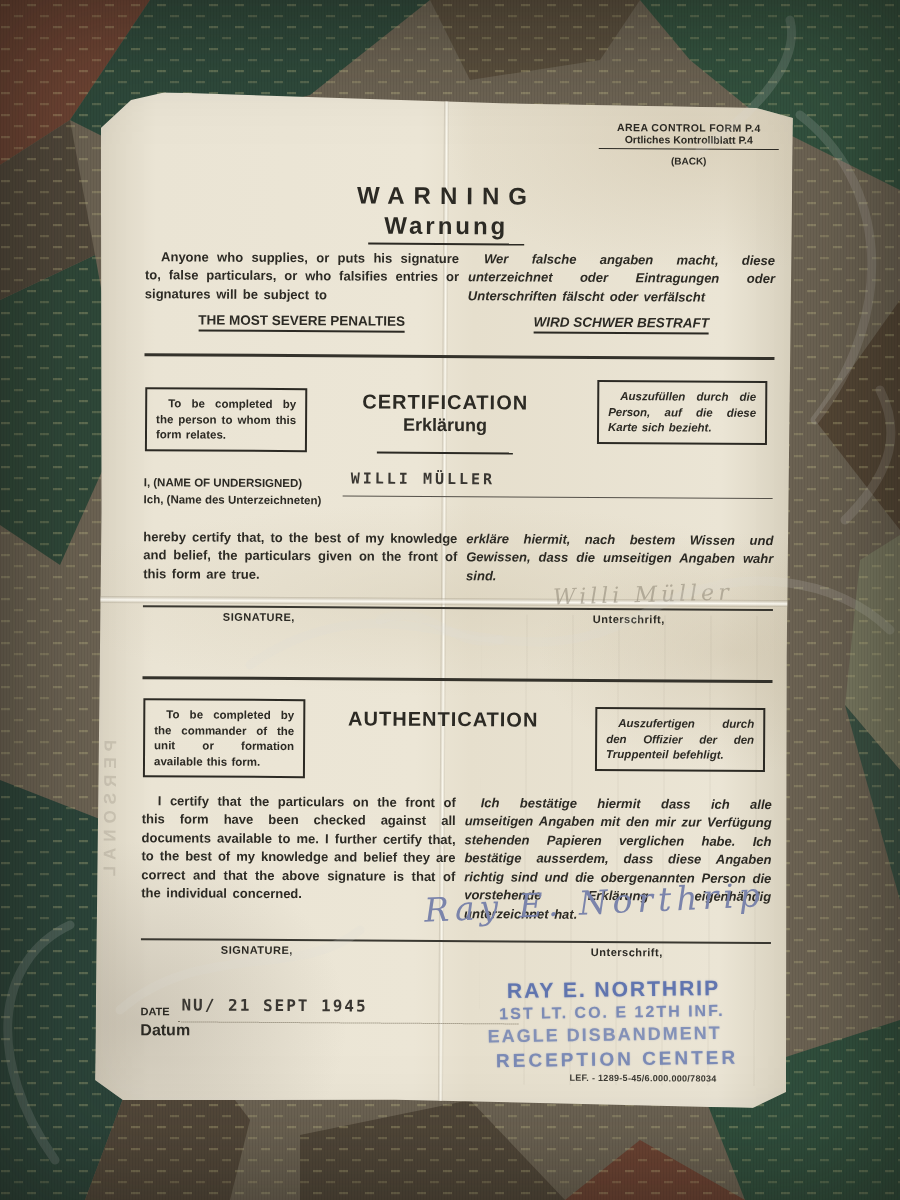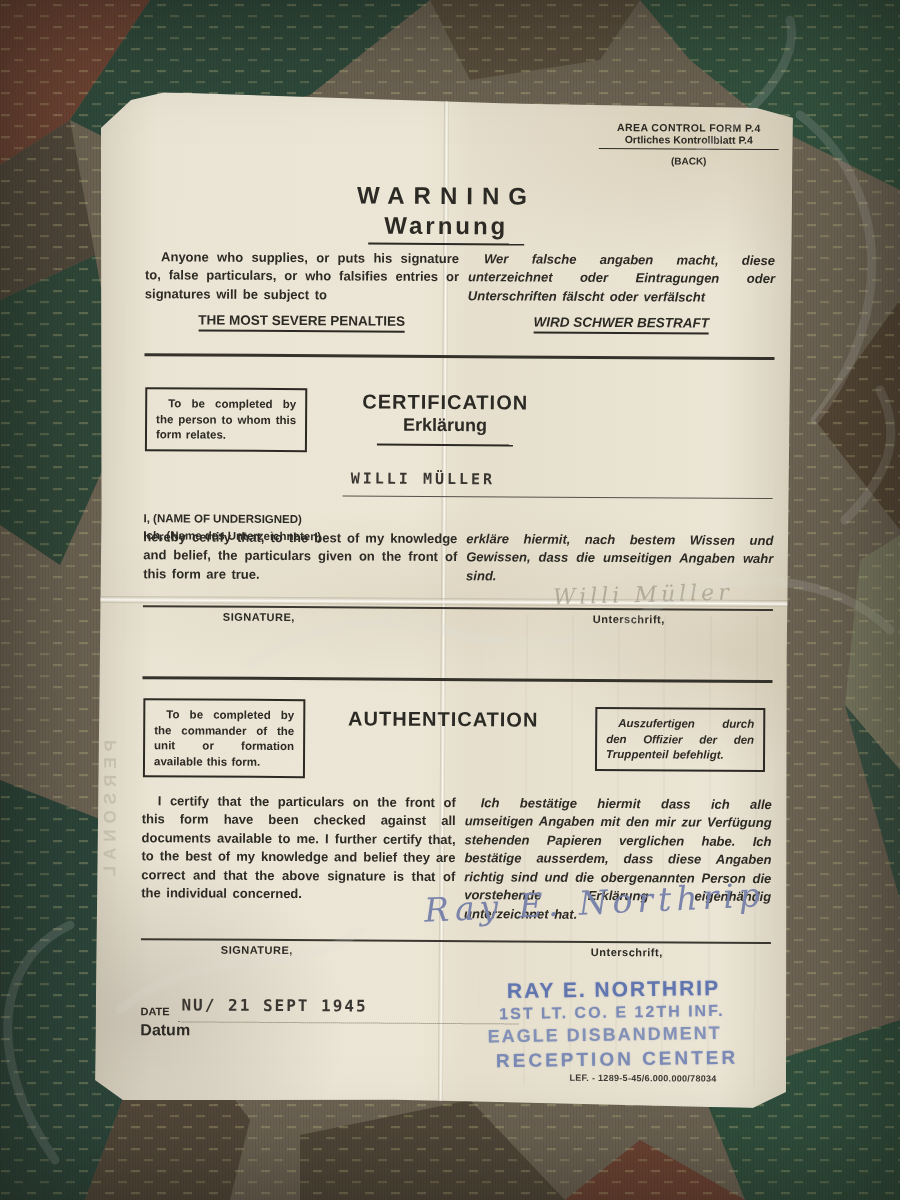--- a/index.html
+++ b/index.html
@@ -63,23 +63,23 @@
 
   .hr{position:absolute;left:45px;width:630px;height:2.5px;background:#34322b;}
 
   .note-box{position:absolute;border:2px solid #2c2a24;padding:7px 9px 6px 9px;
     font-size:11.5px;font-weight:bold;line-height:1.35;text-align:justify;word-spacing:1px;}
   .note-box .fl{text-indent:12px;}
 
   .sec-title{position:absolute;left:210px;width:272px;text-align:center;}
   .sec-title .en{font-size:20px;font-weight:bold;letter-spacing:1px;}
   .sec-title .de{display:inline-block;font-size:18px;font-weight:bold;
-    border-bottom:2px solid #2c2a24;padding:0 26px 8px 26px;margin-top:1px;}
-
-  .name-label{position:absolute;left:45px;top:382px;font-size:11.5px;font-weight:bold;line-height:1.5;margin-top:36px;}
+    border-bottom:2px solid #2c2a24;padding:0 26px 16px 26px;margin-top:1px;}
+
+  .name-label{position:absolute;left:45px;top:382px;font-size:11.5px;font-weight:bold;line-height:1.5;}
   .typed{font-family:"DejaVu Sans Mono", monospace;font-weight:bold;color:#3a3732;}
   .name-value{position:absolute;left:252px;top:376px;font-size:15px;letter-spacing:3px;}
   .name-line{position:absolute;left:244px;top:402px;width:430px;border-bottom:1.5px solid #55514a;}
 
   .sig-line{position:absolute;left:45px;width:630px;border-top:2px solid #3a3831;}
   .sig-label{position:absolute;font-size:11px;font-weight:bold;letter-spacing:.5px;}
 
   .pencil-sig{position:absolute;left:455px;top:486px;width:220px;
     font-family:"DejaVu Serif", serif;font-style:italic;
     font-size:22px;color:#8d8574;opacity:.55;transform:rotate(-2deg);letter-spacing:4px;white-space:nowrap;}
@@ -160,20 +160,23 @@
 
   <div class="hr" style="top:261px;"></div>
 
   <div class="note-box" style="left:46px;top:295px;width:140px;">
     <div class="fl">To be completed by the person to whom this form relates.</div>
   </div>
   <div class="sec-title" style="top:297px;">
     <div class="en">CERTIFICATION</div>
     <div class="de">Erklärung</div>
   </div>
+  <div class="note-box de-italic" style="left:498px;top:285px;width:148px;">
+    <div class="fl">Auszufüllen durch die Person, auf die diese Karte sich bezieht.</div>
+  </div>
 
   <div class="name-label">
     <div>I, (NAME OF UNDERSIGNED)</div>
     <div>Ich, (Name des Unterzeichneten)</div>
   </div>
   <div class="name-value typed">WILLI MÜLLER</div>
   <div class="name-line"></div>
 
   <div class="col-l body-txt" style="top:436px;">hereby certify that, to the best of my knowledge and belief, the particulars given on the front of this form are true.</div>
   <div class="col-r body-txt de-italic" style="top:436px;">erkläre hiermit, nach bestem Wissen und Gewissen, dass die umseitigen Angaben wahr sind.</div>

